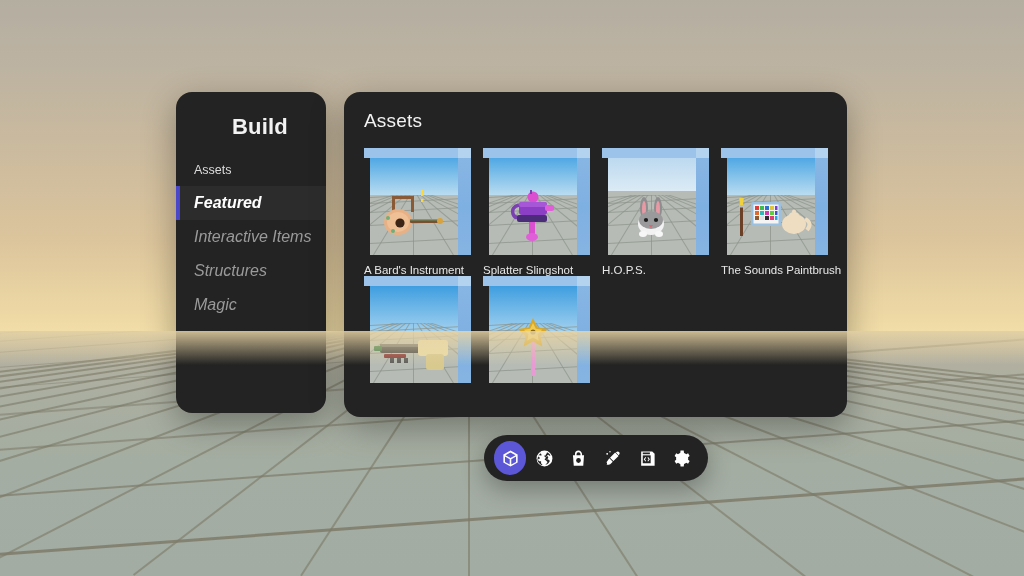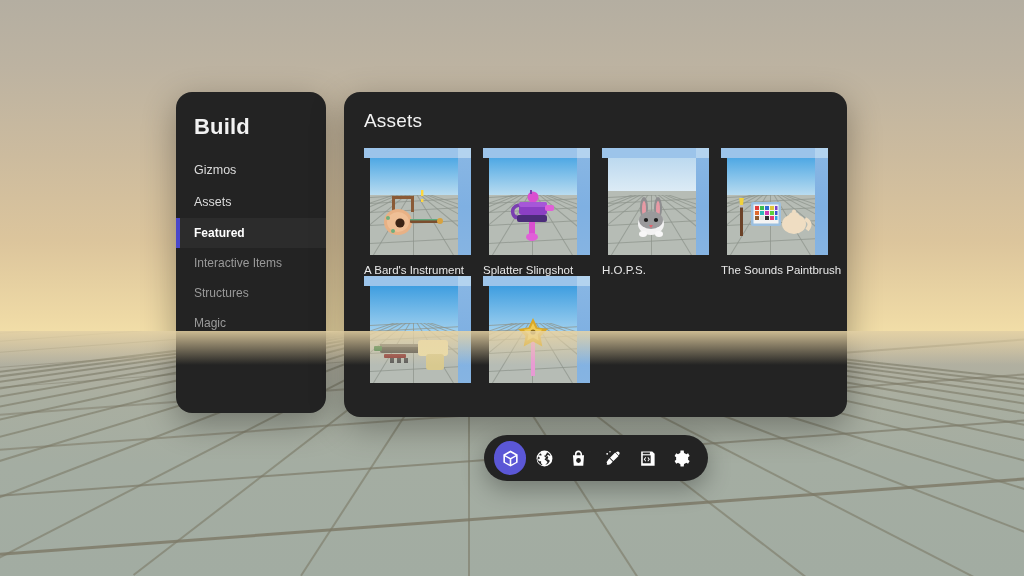--- a/index.html
+++ b/index.html
@@ -59,33 +59,33 @@
     background: #232323;
     border-radius: 16px;
     box-shadow: 0 10px 34px rgba(0,0,0,.33);
     overflow: hidden;
   }
 
   
   #sidebar { left: 176px; top: 92px; width: 150px; height: 321px; }
   #sidebar .title {
     font-size: 22px; font-weight: bold; color: #f2f2f2;
-    padding: 22px 0 0 18px; letter-spacing: .2px;
+    padding: 22px 0 0 18px; letter-spacing: .2px; text-align: center;
   }
   .nav { margin-top: 14px; }
   .nav-item {
     position: relative;
     font-size: 12.5px; color: #dcdcdc;
     padding: 9px 0 9px 18px;
     cursor: pointer;
     white-space: nowrap;
   }
   .nav-item.sub {
-    font-size: 12px; color: #9a9a9a;
-    padding-top: 8px; padding-bottom: 8px;
+    font-size: 16px; color: #9a9a9a;
+    padding-top: 8px; padding-bottom: 8px; font-style: italic;
   }
   .nav-item.sub.active {
     color: #ffffff; font-weight: bold;
     background: #2c2c2c;
   }
   .nav-item.sub.active::before {
     content: "";
     position: absolute; left: 0; top: 0;
     width: 3.5px; height: 100%;
     background: #4a47c9;
@@ -214,21 +214,20 @@
       <div class="gridline" style="left: -140px; top: 66px; width: 1320px; height: 1.44px; transform: rotate(-4.2deg); opacity: 0.44;"></div>
       <div class="gridline" style="left: -140px; top: 93px; width: 1320px; height: 1.62px; transform: rotate(-4.2deg); opacity: 0.5;"></div>
       <div class="gridline" style="left: -140px; top: 128px; width: 1320px; height: 1.85333px; transform: rotate(-4.2deg); opacity: 0.58;"></div>
       <div class="gridline" style="left: -140px; top: 174px; width: 1320px; height: 2.16px; transform: rotate(-4.2deg); opacity: 0.69;"></div>
       <div class="gridline" style="left: -140px; top: 232px; width: 1320px; height: 2.54667px; transform: rotate(-4.2deg); opacity: 0.83;"></div>
     </div>
 
   <div class="panel" id="sidebar">
     <div class="title">Build</div>
     <div class="nav" id="sidebar-nav">
-        <div class="nav-item"><span>Gizmos</span></div>
         <div class="nav-item"><span>Assets</span></div>
         <div class="nav-item sub active"><span>Featured</span></div>
         <div class="nav-item sub"><span>Interactive Items</span></div>
         <div class="nav-item sub"><span>Structures</span></div>
         <div class="nav-item sub"><span>Magic</span></div>
       </div>
   </div>
 
   <div class="panel" id="assets">
     <div class="title">Assets</div>

